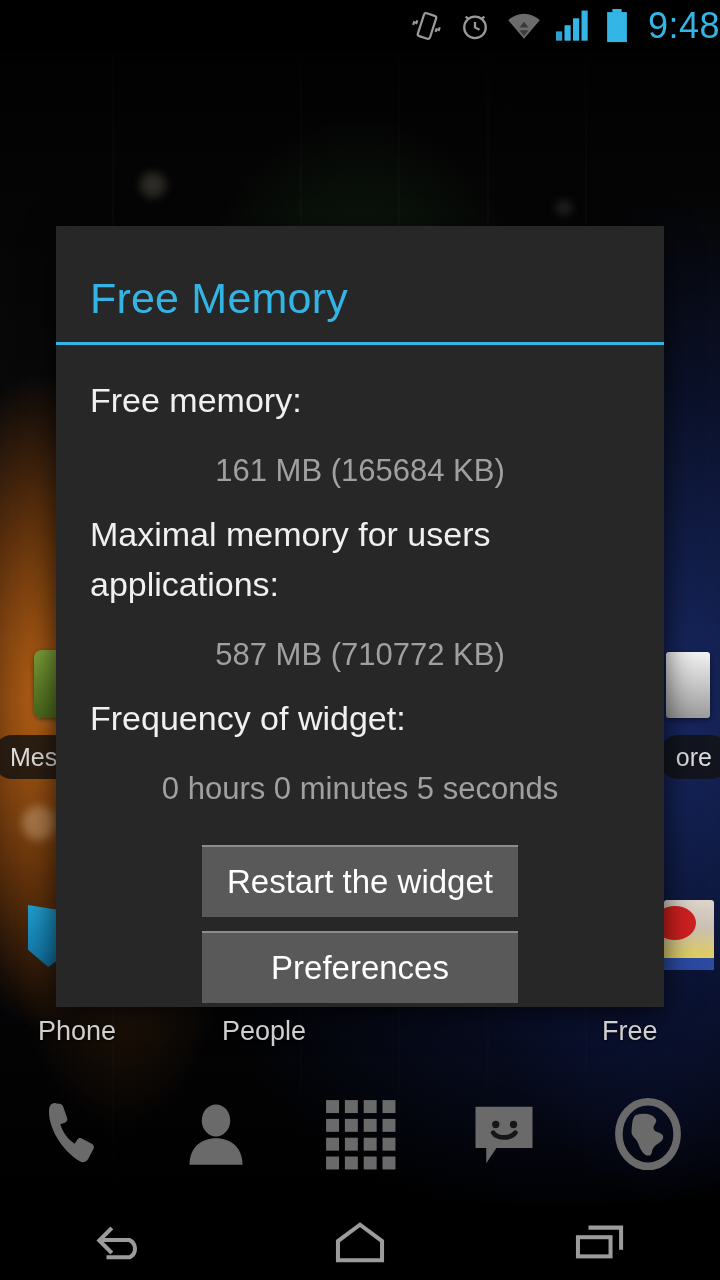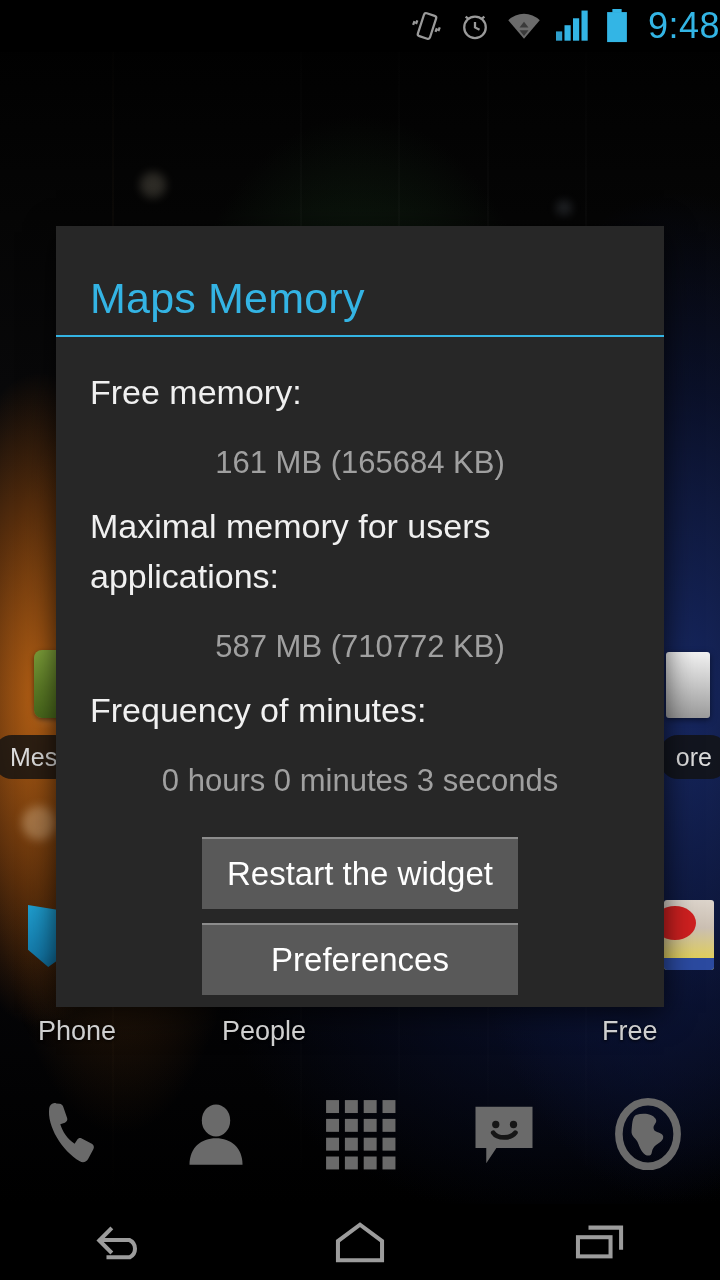--- a/index.html
+++ b/index.html
@@ -109,21 +109,21 @@
     color:#f0f0f0; font-size:34px; line-height:50px;
     margin-top:16px; text-align:left;
   }
   .info-label.first { margin-top:0; }
   .info-value {
     color:#a0a0a0; font-size:31px; line-height:44px;
     text-align:center; margin-top:24px;
   }
 
   .dialog-buttons {
-    padding:34px 112px 12px 112px;
+    padding:34px 112px 4px 112px;
     display:flex; flex-direction:column; gap:14px;
   }
   .dlg-btn {
     height:72px;
     background:#595959;
     border:none;
     border-top:2px solid #8c8c8c;
     color:#ffffff;
     font-size:33px;
     font-family:"Liberation Sans", sans-serif;
@@ -221,34 +221,34 @@
         <rect x="5" y="0" width="6" height="2.4" fill="#33b5e5"></rect>
         <rect x="1.6" y="2" width="12.8" height="19.4" fill="#33b5e5"></rect>
       </svg>
     </span>
     <span class="sb-time">9:48</span>
   </div>
 
   <div class="dialog">
 
     <div class="dialog-title-wrap">
-      <div class="dialog-title">Maps Memory</div>
+      <div class="dialog-title">Free Memory</div>
     </div>
     <div class="dialog-divider"></div>
 
     <div class="dialog-body">
 
       <div class="info-label first">Free memory:</div>
       <div class="info-value">161 MB (165684 KB)</div>
 
       <div class="info-label">Maximal memory for users applications:</div>
       <div class="info-value">587 MB (710772 KB)</div>
 
-      <div class="info-label">Frequency of minutes:</div>
-      <div class="info-value">0 hours 0 minutes 3 seconds</div>
+      <div class="info-label">Frequency of widget:</div>
+      <div class="info-value">0 hours 0 minutes 5 seconds</div>
 
       <div class="dialog-buttons">
         <button class="dlg-btn">Restart the widget</button>
         <button class="dlg-btn">Preferences</button>
       </div>
     </div>
   </div>
 
   <div class="hs-label" style="left:38px;  top:1016px;">Phone</div>
   <div class="hs-label" style="left:222px; top:1016px;">People</div>

